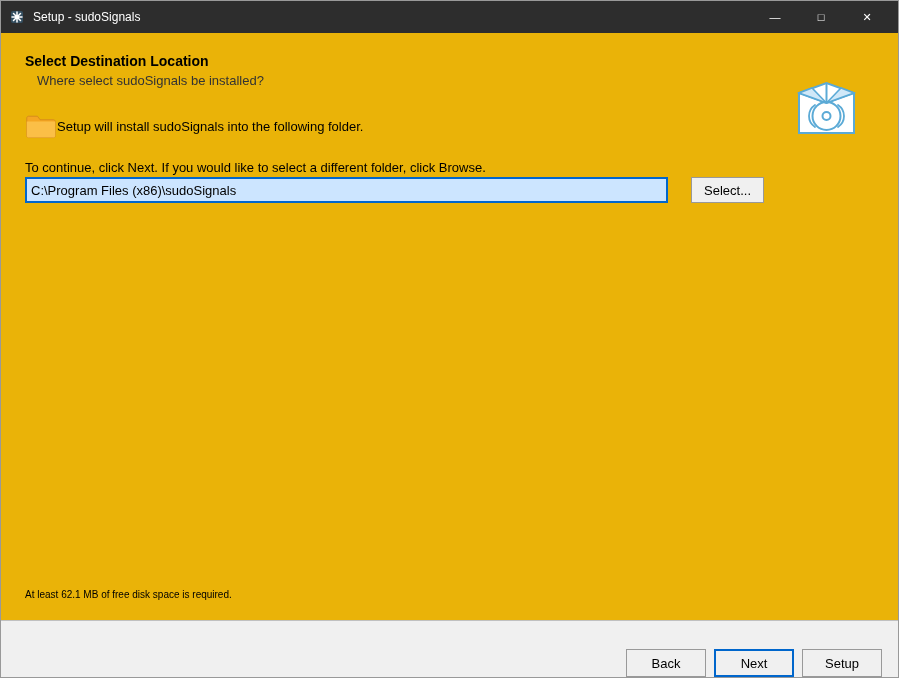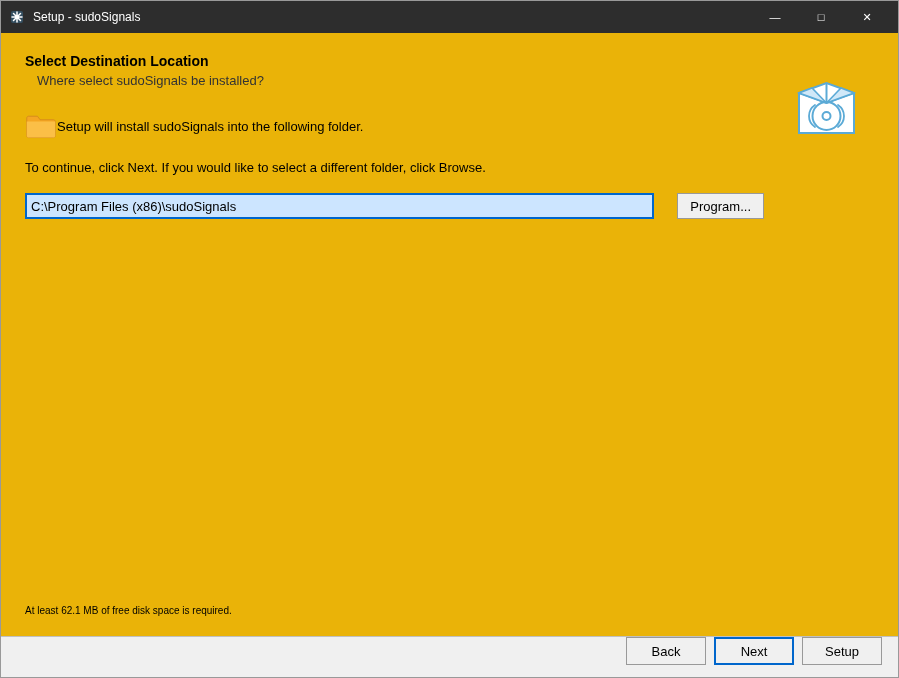--- a/index.html
+++ b/index.html
@@ -119,21 +119,21 @@
     }
 
     .install-info-text {
       font-size: 13px;
       color: #000;
     }
 
     .continue-text {
       font-size: 13px;
       color: #000;
-      margin-bottom: 18px;
+      margin-bottom: 2px;
     }
 
     .path-row {
       display: flex;
       align-items: center;
       gap: 23px;
       margin-bottom: 20px;
     }
 
     .path-input {
@@ -165,23 +165,23 @@
     }
 
     .divider-line {
       height: 1px;
       background: #c0c0c0;
       flex-shrink: 0;
     }
 
     .bottom-bar {
       background: #f0f0f0;
-      height: 40px;
-      display: flex;
-      align-items: flex-start;
+      height: 56px;
+      display: flex;
+      align-items: flex-end;
       justify-content: flex-end;
       padding: 0 16px;
       gap: 8px;
       flex-shrink: 0;
     }
 
     .bottom-btn {
       height: 28px;
       padding: 0 20px;
       font-size: 13px;
@@ -234,21 +234,21 @@
           <path d="M2 6 C2 4.9 2.9 4 4 4 L14 4 L17 8 L32 8 C33.1 8 34 8.9 34 10 L34 26 C34 27.1 33.1 28 32 28 L4 28 C2.9 28 2 27.1 2 26 Z" fill="#F5A623" stroke="#d4881e" stroke-width="1"></path>
           <path d="M2 10 L34 10 L34 26 C34 27.1 33.1 28 32 28 L4 28 C2.9 28 2 27.1 2 26 Z" fill="#FBBF47"></path>
         </svg>
         <span class="install-info-text">Setup will install sudoSignals into the following folder.</span>
       </div>
 
       <div class="continue-text">To continue, click Next. If you would like to select a different folder, click Browse.</div>
 
       <div class="path-row">
         <input type="text" class="path-input" value="C:\Program Files (x86)\sudoSignals" style="">
-        <button class="browse-btn">Program...</button>
+        <button class="browse-btn">Select...</button>
       </div>
 
       <div style="flex: 1;"></div>
 
       <div class="disk-space-text">At least 62.1 MB of free disk space is required.</div>
     </div>
 
     <div class="right-section">
       <svg width="95" height="95" viewBox="0 0 95 95" fill="none" xmlns="http://www.w3.org/2000/svg">
 

